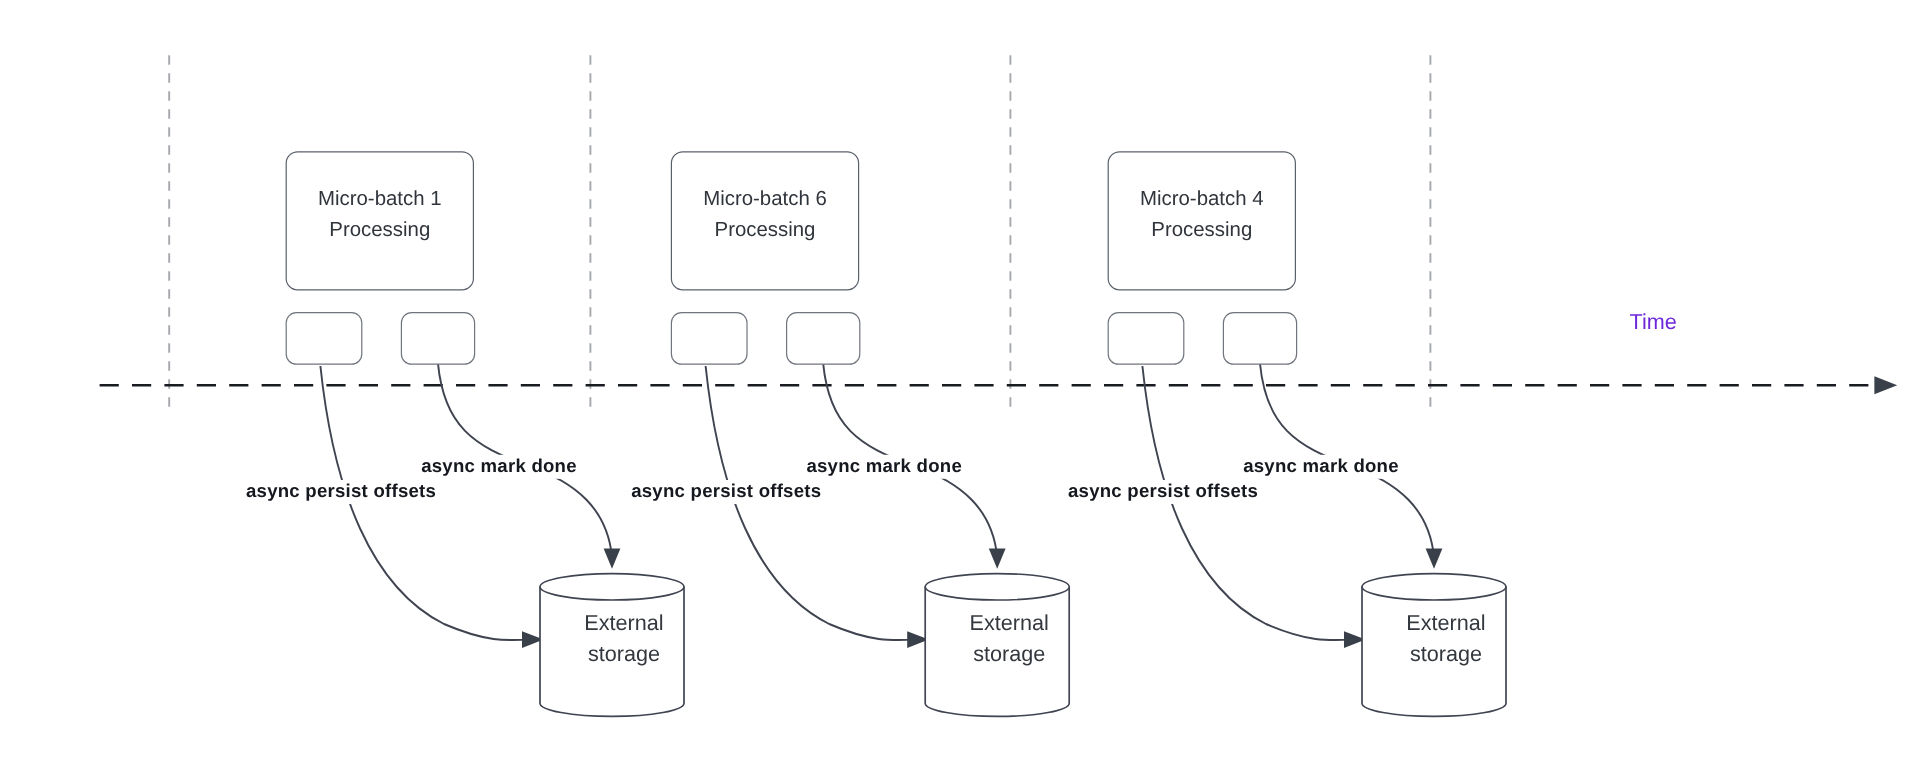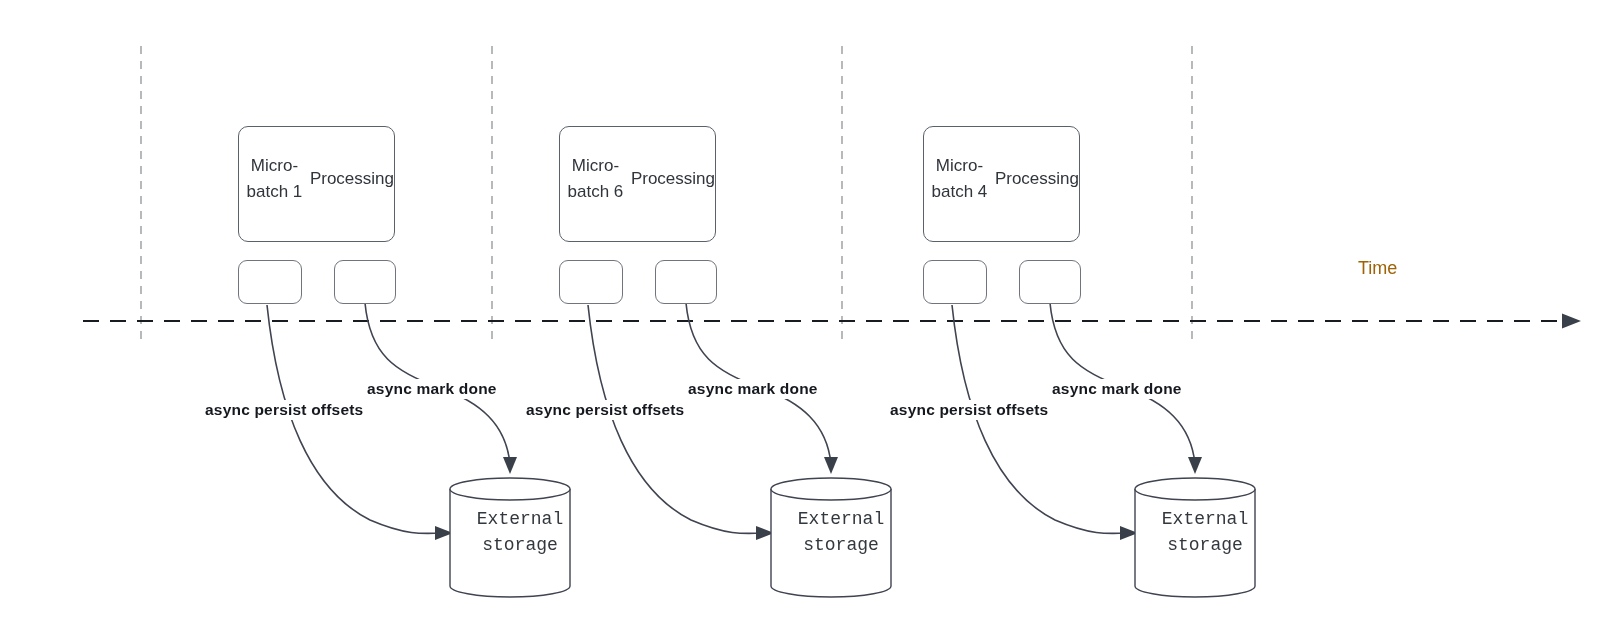--- a/index.html
+++ b/index.html
@@ -43,28 +43,28 @@
     position: absolute;
     left: 238px;
     top: 126px;
     width: 157px;
     height: 116px;
     box-sizing: border-box;
     border: 1.4px solid #5b616b;
     border-radius: 10px;
     background: #ffffff;
     display: flex;
-    flex-direction: row;
+    flex-direction: column;
     justify-content: center;
     align-items: center;
     padding-bottom: 10px;
     font-size: 17px;
     line-height: 26px;
     color: #30353c;
-    text-align: center;
+    text-align: left;
   }
   .mini {
     position: absolute;
     top: 260px;
     height: 44px;
     box-sizing: border-box;
     border: 1.4px solid #70757d;
     border-radius: 9px;
     background: #ffffff;
   }
@@ -75,40 +75,39 @@
     position: absolute;
     font-size: 15.5px;
     font-weight: bold;
     letter-spacing: 0.2px;
     color: #15181e;
     background: #ffffff;
     white-space: nowrap;
     padding: 1px 3px;
   }
   .lbl.persist { left: 202px; top: 400px; }
-  .lbl.markdone { left: 364px; top: 379px; }
+  .lbl.markdone { left: 348px; top: 379px; }
 
   .storage-text {
     position: absolute;
     left: 450px;
     top: 506px;
     width: 140px;
     text-align: center;
     font-size: 18px;
     line-height: 26px;
     color: #33383e;
-    font-family: Liberation Mono, monospace;
   }
 
   .time-label {
     position: absolute;
     left: 1358px;
     top: 258px;
     font-size: 18px;
-    color: #a16207;
+    color: #6d28d9;
     z-index: 2;
   }
 </style>
 </head>
 <body>
 
 <div id="canvas">
 
   <svg id="strokes" width="1600" height="642" viewBox="0 0 1600 642">
 

